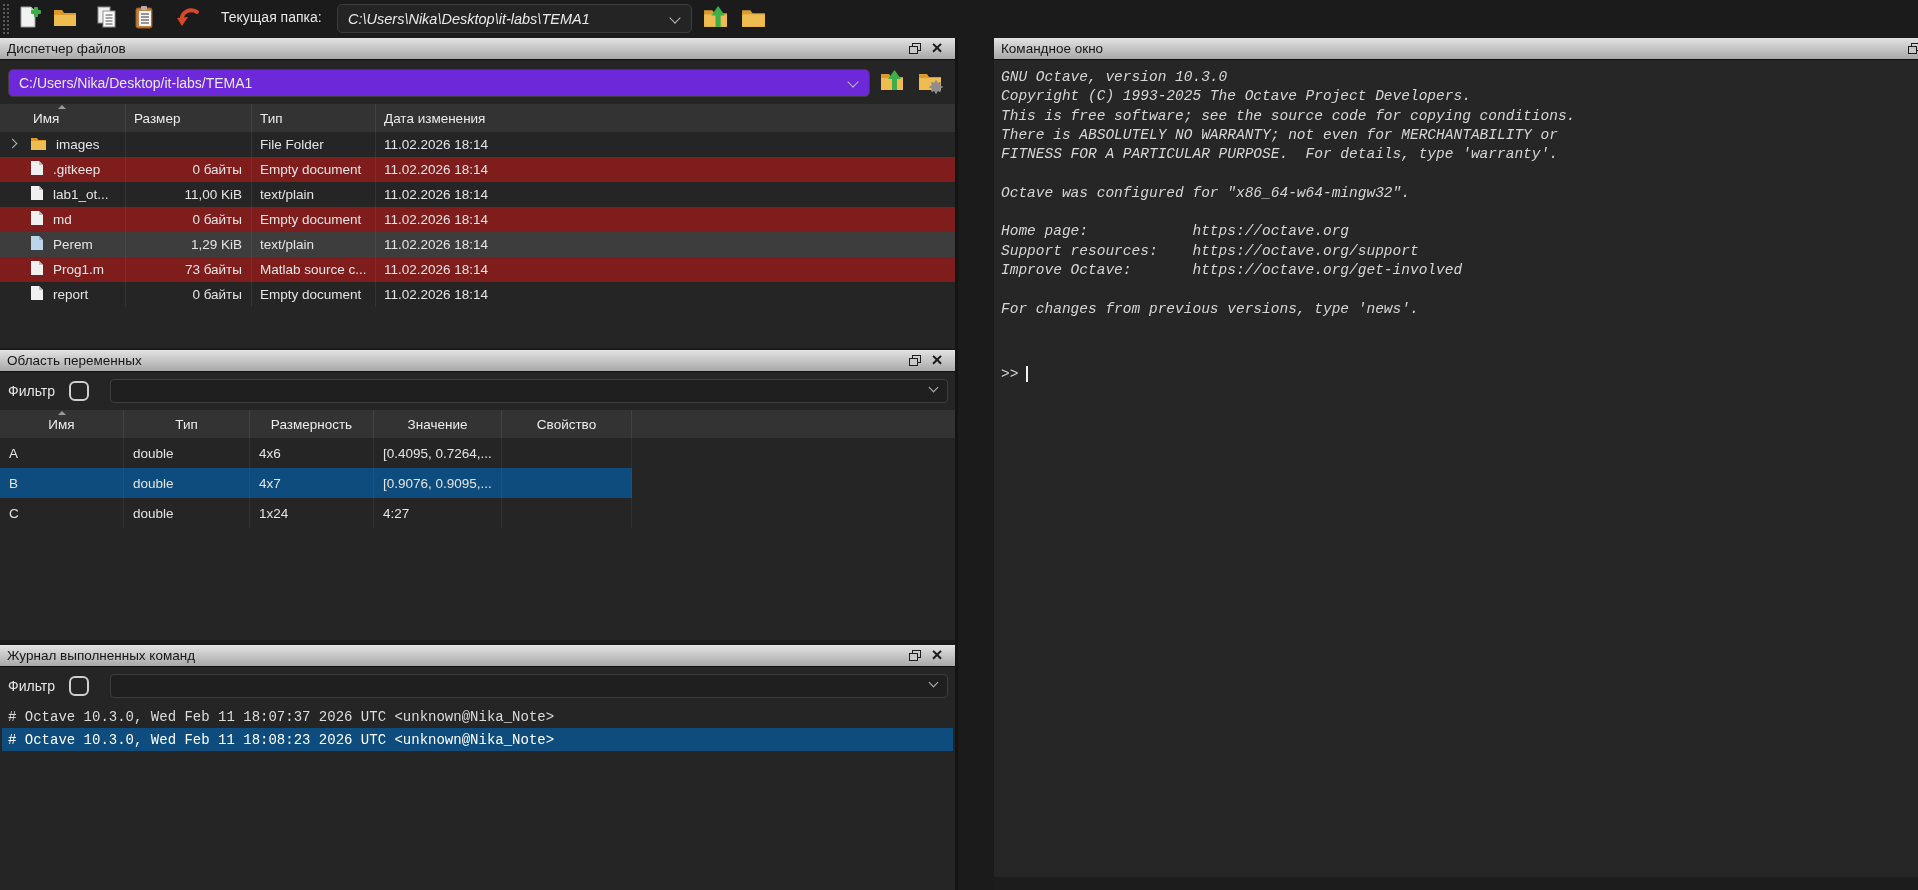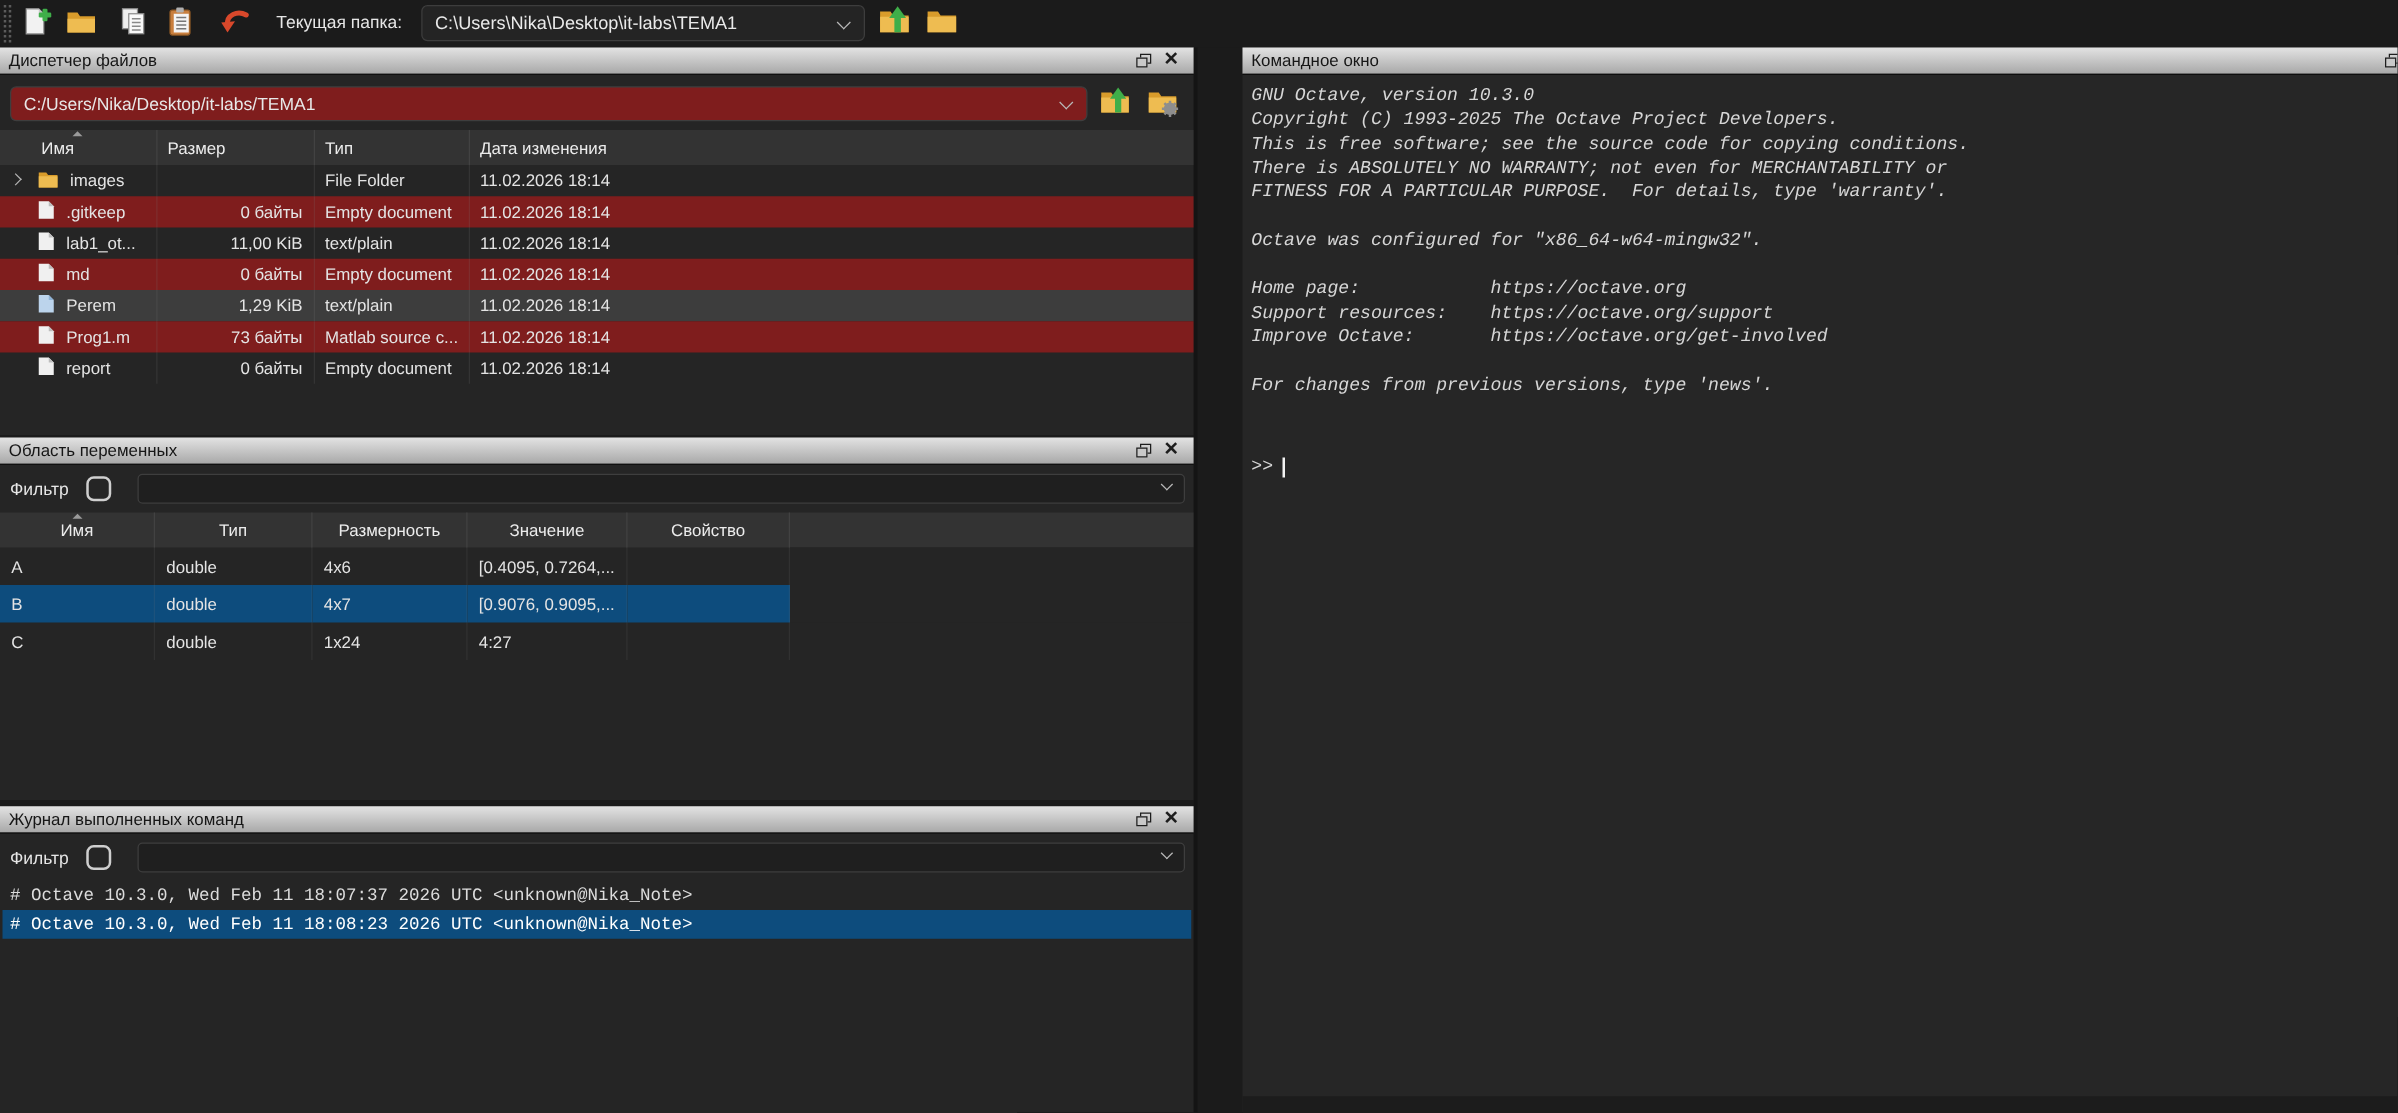--- a/index.html
+++ b/index.html
@@ -11,40 +11,40 @@
   }
 
   
   #toolbar { position:absolute; left:0; top:0; width:1918px; height:38px; background:#1b1b1b; }
   .tb-handle { position:absolute; left:3px; top:4px; width:6px; height:30px;
                border-left:2px dotted #5a5a5a; border-right:2px dotted #5a5a5a; }
   .tb-btn { position:absolute; top:4px; width:30px; height:30px; display:flex; align-items:center; justify-content:center; border-radius:4px; }
   .tb-label { position:absolute; top:9px; font-size:14px; color:#e6e6e6; }
   .tb-combo { position:absolute; left:337px; top:4px; width:355px; height:29px; background:#242424;
               border:1px solid #3d3d3d; border-radius:5px; color:#eaeaea; font-size:14.5px;
-              display:flex; align-items:center; padding:0 11px 0 10px; }
+              display:flex; align-items:center; padding:0 11px 0 10px;font-style:italic; }
   .chev { width:8px; height:8px; border-right:1.8px solid #b9b9b9; border-bottom:1.8px solid #b9b9b9;
           transform:rotate(45deg); margin-top:-4px; }
   .tb-combo .chev { position:absolute; right:12px; top:13px; }
 
   
   .panel { position:absolute; left:0; width:955px; background:#252525; }
   .ptitle { height:22px; background:linear-gradient(#e3e3e3,#a8a8a8); color:#161616;
             font-size:13.5px; display:flex; align-items:center; padding:0 7px; border-bottom:1px solid #101010; }
   .ptitle .spacer { flex:1; }
   .wbtn { width:22px; height:18px; display:flex; align-items:center; justify-content:center; }
   .float-ico { width:12px; height:11px; position:relative; }
   .float-ico::before { content:""; position:absolute; right:0; top:0; width:7px; height:6px; border:1.4px solid #1d1d1d; }
   .float-ico::after  { content:""; position:absolute; left:0; bottom:0; width:7px; height:6px; border:1.4px solid #1d1d1d; background:#c9c9c9; }
   .close-ico::before { content:"×"; font-size:19px; font-weight:bold; color:#1d1d1d; line-height:14px; }
 
   
   #fm { top:38px; height:310px; }
   .fm-pathrow { position:absolute; left:0; top:28px; width:955px; height:34px; }
-  .fm-combo { position:absolute; left:8px; top:3px; width:862px; height:28px; background:#7f1d1d;
+  .fm-combo { position:absolute; left:8px; top:3px; width:862px; height:28px; background:#6d28d9;
               border:1px solid #3e3e3e; border-radius:5px; color:#e8e8e8; font-size:14px;
               display:flex; align-items:center; padding:0 26px 0 10px; }
   .fm-combo .chev { position:absolute; right:12px; top:12px; }
   .fm-ico-btn { position:absolute; top:3px; width:28px; height:28px; display:flex; align-items:center; justify-content:center; }
 
   .grid4 { display:grid; grid-template-columns:126px 126px 124px 1fr; }
   .fm-head { position:absolute; left:0; top:66px; width:955px; height:28px; background:#333333;
              font-size:13.5px; color:#ececec; }
   .fm-head > div { display:flex; align-items:center; border-right:1px solid #424242; padding-left:8px; position:relative; }
   .fm-head > div:first-child { padding-left:33px; }

